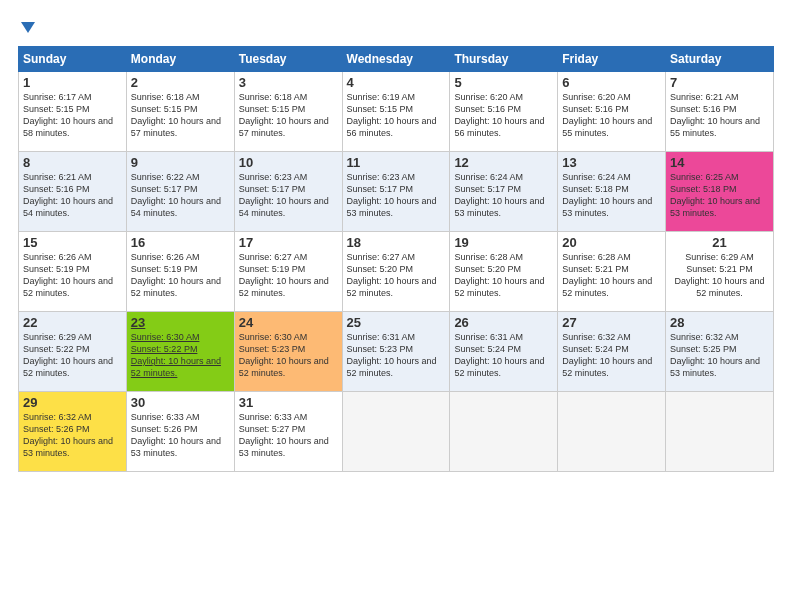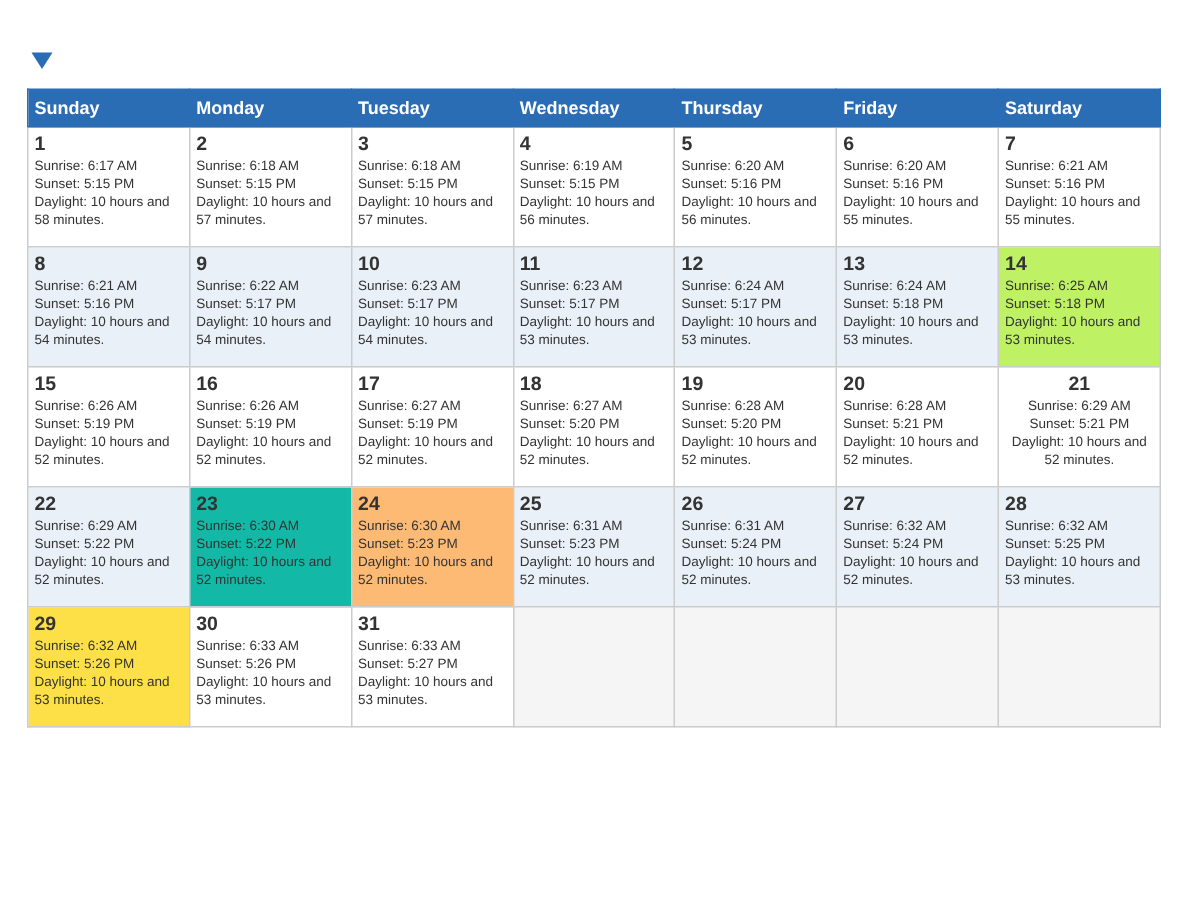--- a/index.html
+++ b/index.html
@@ -6,21 +6,21 @@
     body {
       font-family: Arial, sans-serif;
       background: #fff;
       width: 792px;
       height: 612px;
       overflow: hidden;
     }
     .page {
       width: 792px;
       height: 612px;
-      padding: 29px 18px 10px 18px;
+      padding: 16px 18px 10px 18px;
       background: #fff;
     }
     .header {
       display: flex;
       justify-content: space-between;
       align-items: flex-start;
       margin-bottom: 10px;
     }
     .logo {
       display: flex;
@@ -130,34 +130,34 @@
           <td style="background: rgb(255, 255, 255);"><span class="day-num">6</span><span class="day-info">Sunrise: 6:20 AM<br>Sunset: 5:16 PM<br>Daylight: 10 hours and 55 minutes.</span></td>
           <td style="background: rgb(255, 255, 255);"><span class="day-num">7</span><span class="day-info">Sunrise: 6:21 AM<br>Sunset: 5:16 PM<br>Daylight: 10 hours and 55 minutes.</span></td>
         </tr>
         <tr>
           <td style="background: rgb(234, 240, 248);"><span class="day-num">8</span><span class="day-info">Sunrise: 6:21 AM<br>Sunset: 5:16 PM<br>Daylight: 10 hours and 54 minutes.</span></td>
           <td style="background: rgb(234, 240, 248);"><span class="day-num">9</span><span class="day-info">Sunrise: 6:22 AM<br>Sunset: 5:17 PM<br>Daylight: 10 hours and 54 minutes.</span></td>
           <td style="background: rgb(234, 240, 248);"><span class="day-num">10</span><span class="day-info">Sunrise: 6:23 AM<br>Sunset: 5:17 PM<br>Daylight: 10 hours and 54 minutes.</span></td>
           <td style="background: rgb(234, 240, 248);"><span class="day-num">11</span><span class="day-info">Sunrise: 6:23 AM<br>Sunset: 5:17 PM<br>Daylight: 10 hours and 53 minutes.</span></td>
           <td style="background: rgb(234, 240, 248);"><span class="day-num">12</span><span class="day-info">Sunrise: 6:24 AM<br>Sunset: 5:17 PM<br>Daylight: 10 hours and 53 minutes.</span></td>
           <td style="background: rgb(234, 240, 248);"><span class="day-num">13</span><span class="day-info">Sunrise: 6:24 AM<br>Sunset: 5:18 PM<br>Daylight: 10 hours and 53 minutes.</span></td>
-          <td style="background: #bef264;"><span class="day-num">14</span><span class="day-info">Sunrise: 6:25 AM<br>Sunset: 5:18 PM<br>Daylight: 10 hours and 53 minutes.</span></td>
+          <td style="background: #ec4899;"><span class="day-num">14</span><span class="day-info">Sunrise: 6:25 AM<br>Sunset: 5:18 PM<br>Daylight: 10 hours and 53 minutes.</span></td>
         </tr>
         <tr>
           <td style="background: rgb(255, 255, 255);"><span class="day-num">15</span><span class="day-info">Sunrise: 6:26 AM<br>Sunset: 5:19 PM<br>Daylight: 10 hours and 52 minutes.</span></td>
           <td style="background: rgb(255, 255, 255);"><span class="day-num">16</span><span class="day-info">Sunrise: 6:26 AM<br>Sunset: 5:19 PM<br>Daylight: 10 hours and 52 minutes.</span></td>
           <td style="background: rgb(255, 255, 255);"><span class="day-num">17</span><span class="day-info">Sunrise: 6:27 AM<br>Sunset: 5:19 PM<br>Daylight: 10 hours and 52 minutes.</span></td>
           <td style="background: rgb(255, 255, 255);"><span class="day-num">18</span><span class="day-info">Sunrise: 6:27 AM<br>Sunset: 5:20 PM<br>Daylight: 10 hours and 52 minutes.</span></td>
           <td style="background: rgb(255, 255, 255);"><span class="day-num">19</span><span class="day-info">Sunrise: 6:28 AM<br>Sunset: 5:20 PM<br>Daylight: 10 hours and 52 minutes.</span></td>
           <td style="background: rgb(255, 255, 255);"><span class="day-num">20</span><span class="day-info">Sunrise: 6:28 AM<br>Sunset: 5:21 PM<br>Daylight: 10 hours and 52 minutes.</span></td>
           <td style="background: rgb(255, 255, 255); text-align: center;"><span class="day-num">21</span><span class="day-info">Sunrise: 6:29 AM<br>Sunset: 5:21 PM<br>Daylight: 10 hours and 52 minutes.</span></td>
         </tr>
         <tr>
           <td style="background: rgb(234, 240, 248); margin-left: 21px;"><span class="day-num">22</span><span class="day-info">Sunrise: 6:29 AM<br>Sunset: 5:22 PM<br>Daylight: 10 hours and 52 minutes.</span></td>
-          <td style="background: #14b8a6;"><span class="day-num">23</span><span class="day-info">Sunrise: 6:30 AM<br>Sunset: 5:22 PM<br>Daylight: 10 hours and 52 minutes.</span></td>
+          <td style="background: #84cc16; text-decoration: underline;"><span class="day-num">23</span><span class="day-info">Sunrise: 6:30 AM<br>Sunset: 5:22 PM<br>Daylight: 10 hours and 52 minutes.</span></td>
           <td style="background: #fdba74;"><span class="day-num">24</span><span class="day-info">Sunrise: 6:30 AM<br>Sunset: 5:23 PM<br>Daylight: 10 hours and 52 minutes.</span></td>
           <td style="background: rgb(234, 240, 248); margin-top: 44px;"><span class="day-num">25</span><span class="day-info">Sunrise: 6:31 AM<br>Sunset: 5:23 PM<br>Daylight: 10 hours and 52 minutes.</span></td>
           <td style="background: rgb(234, 240, 248);"><span class="day-num">26</span><span class="day-info">Sunrise: 6:31 AM<br>Sunset: 5:24 PM<br>Daylight: 10 hours and 52 minutes.</span></td>
           <td style="background: rgb(234, 240, 248);"><span class="day-num">27</span><span class="day-info">Sunrise: 6:32 AM<br>Sunset: 5:24 PM<br>Daylight: 10 hours and 52 minutes.</span></td>
           <td style="background: rgb(234, 240, 248); margin-top: 30px;"><span class="day-num">28</span><span class="day-info">Sunrise: 6:32 AM<br>Sunset: 5:25 PM<br>Daylight: 10 hours and 53 minutes.</span></td>
         </tr>
         <tr>
           <td style="background: #fde047;"><span class="day-num">29</span><span class="day-info">Sunrise: 6:32 AM<br>Sunset: 5:26 PM<br>Daylight: 10 hours and 53 minutes.</span></td>
           <td style="background: rgb(255, 255, 255);"><span class="day-num">30</span><span class="day-info">Sunrise: 6:33 AM<br>Sunset: 5:26 PM<br>Daylight: 10 hours and 53 minutes.</span></td>
           <td style="background: rgb(255, 255, 255);"><span class="day-num">31</span><span class="day-info">Sunrise: 6:33 AM<br>Sunset: 5:27 PM<br>Daylight: 10 hours and 53 minutes.</span></td>

